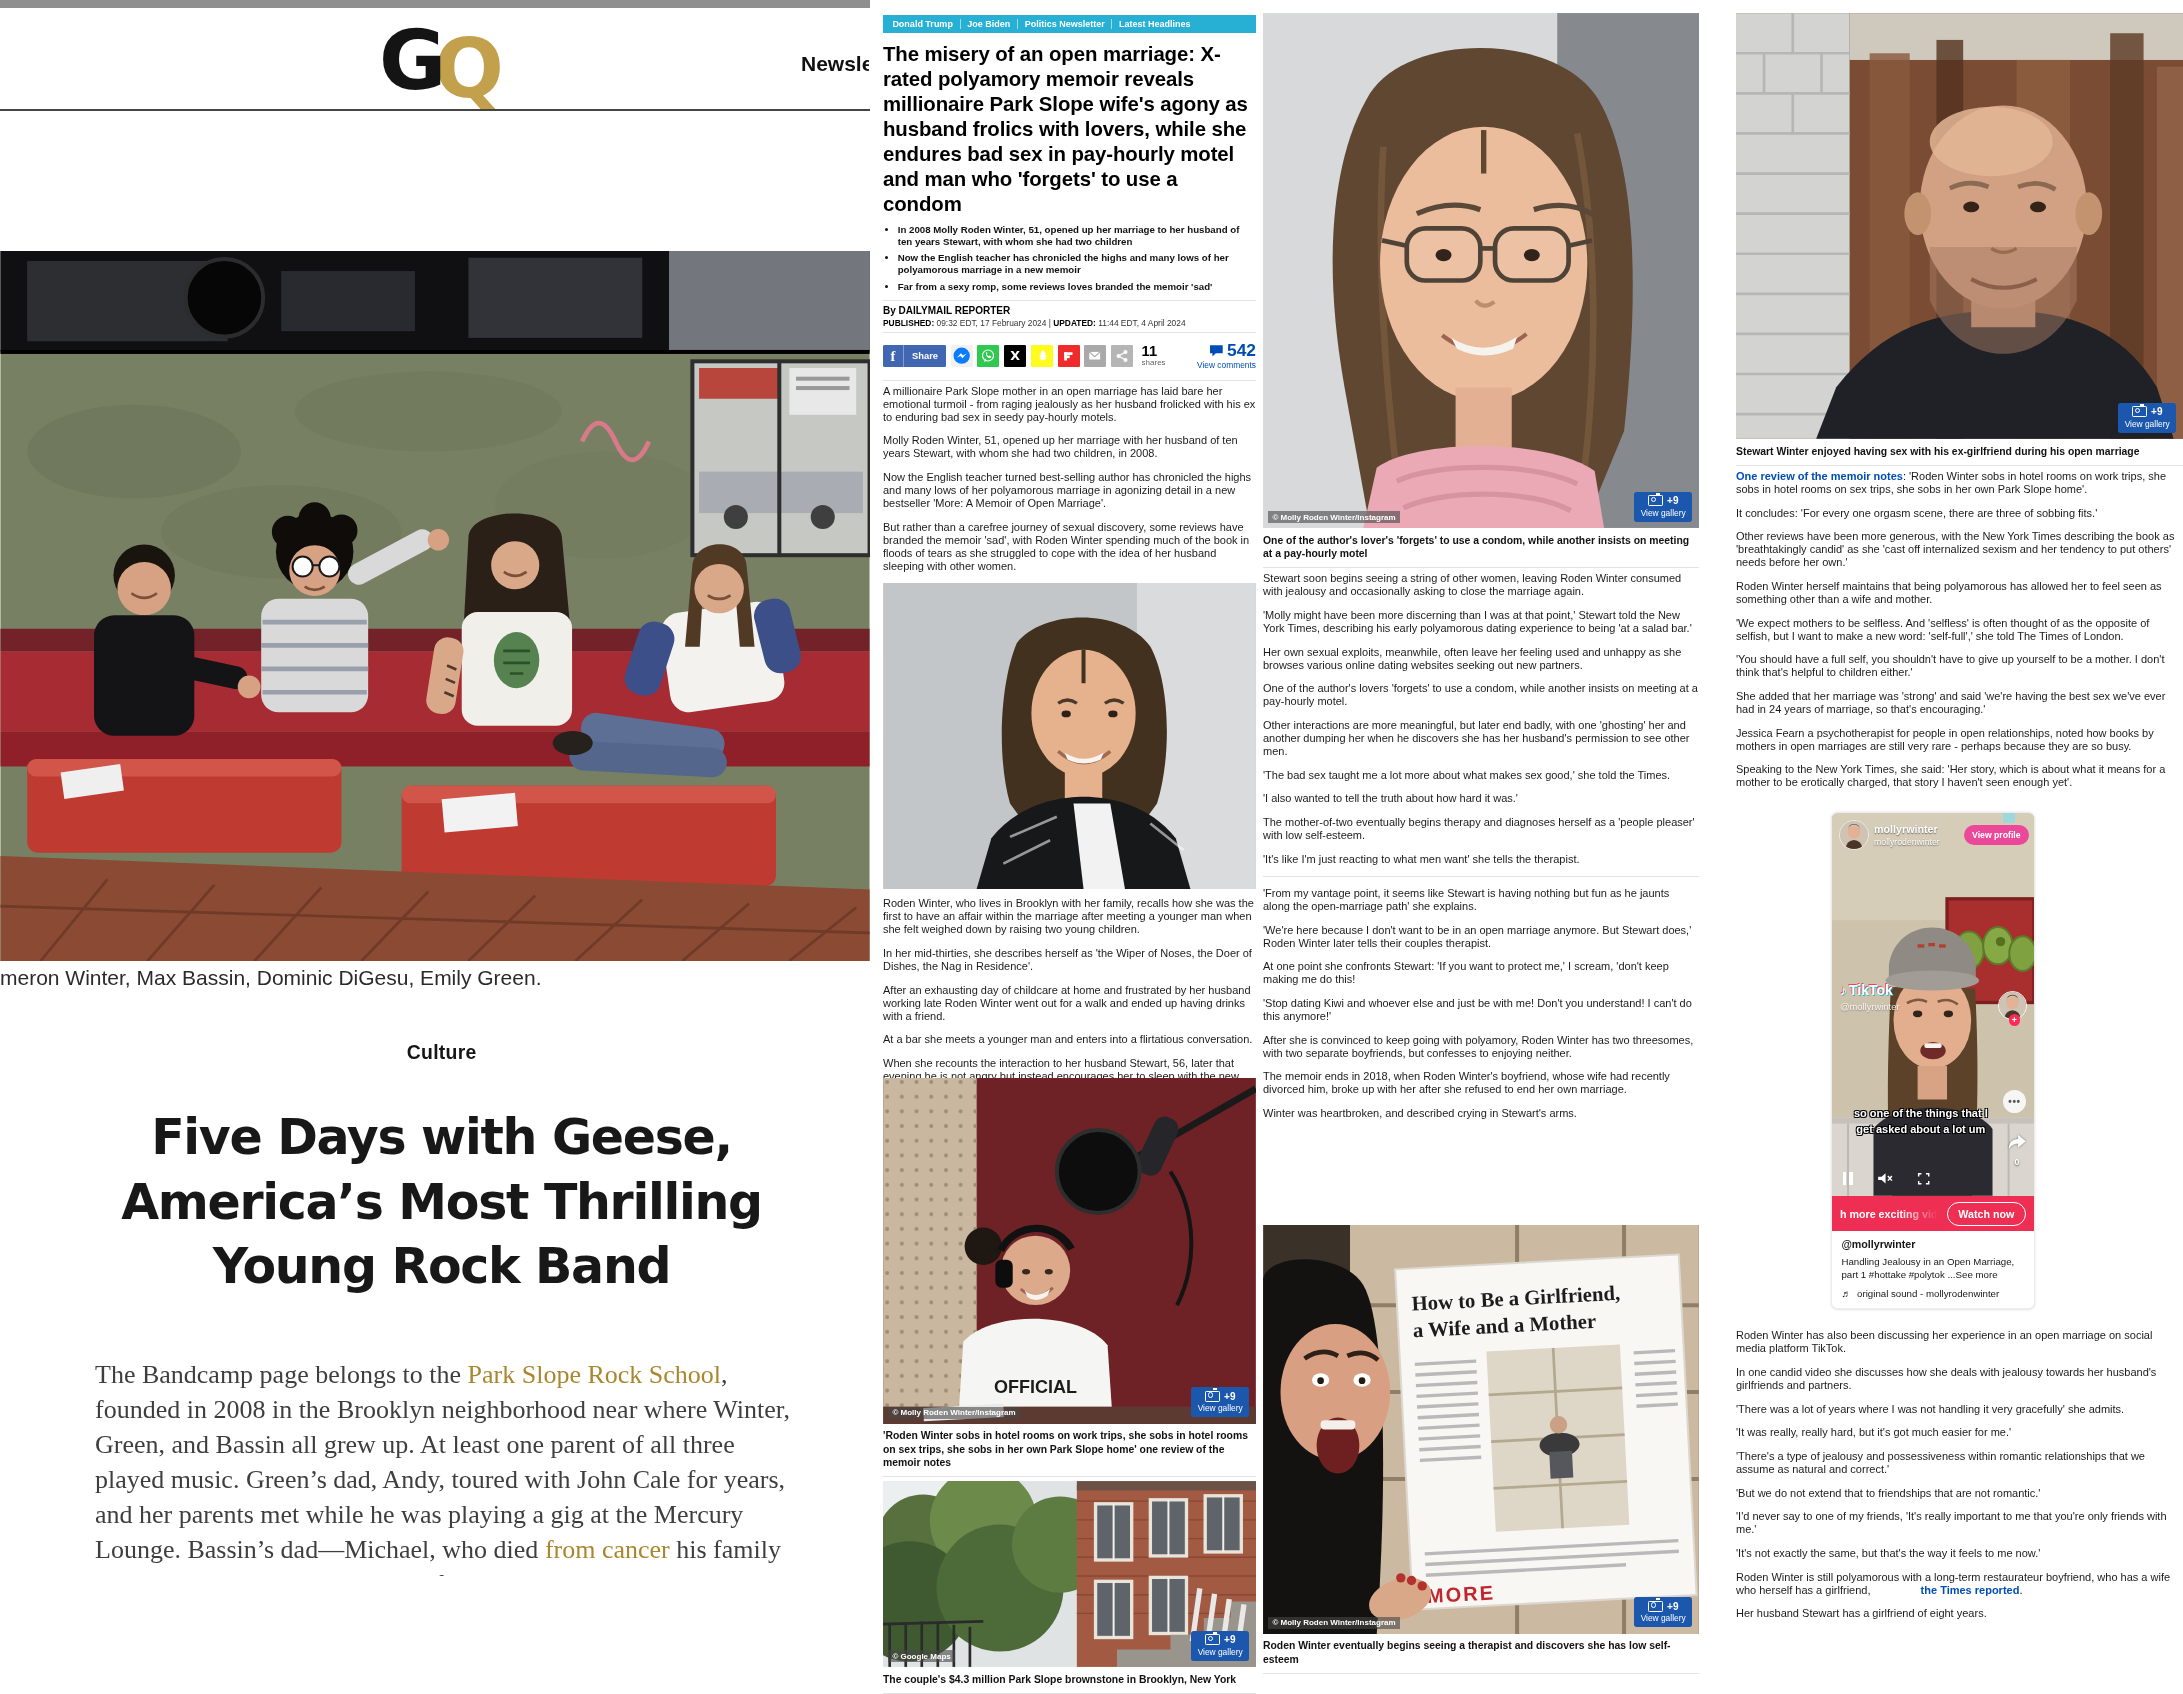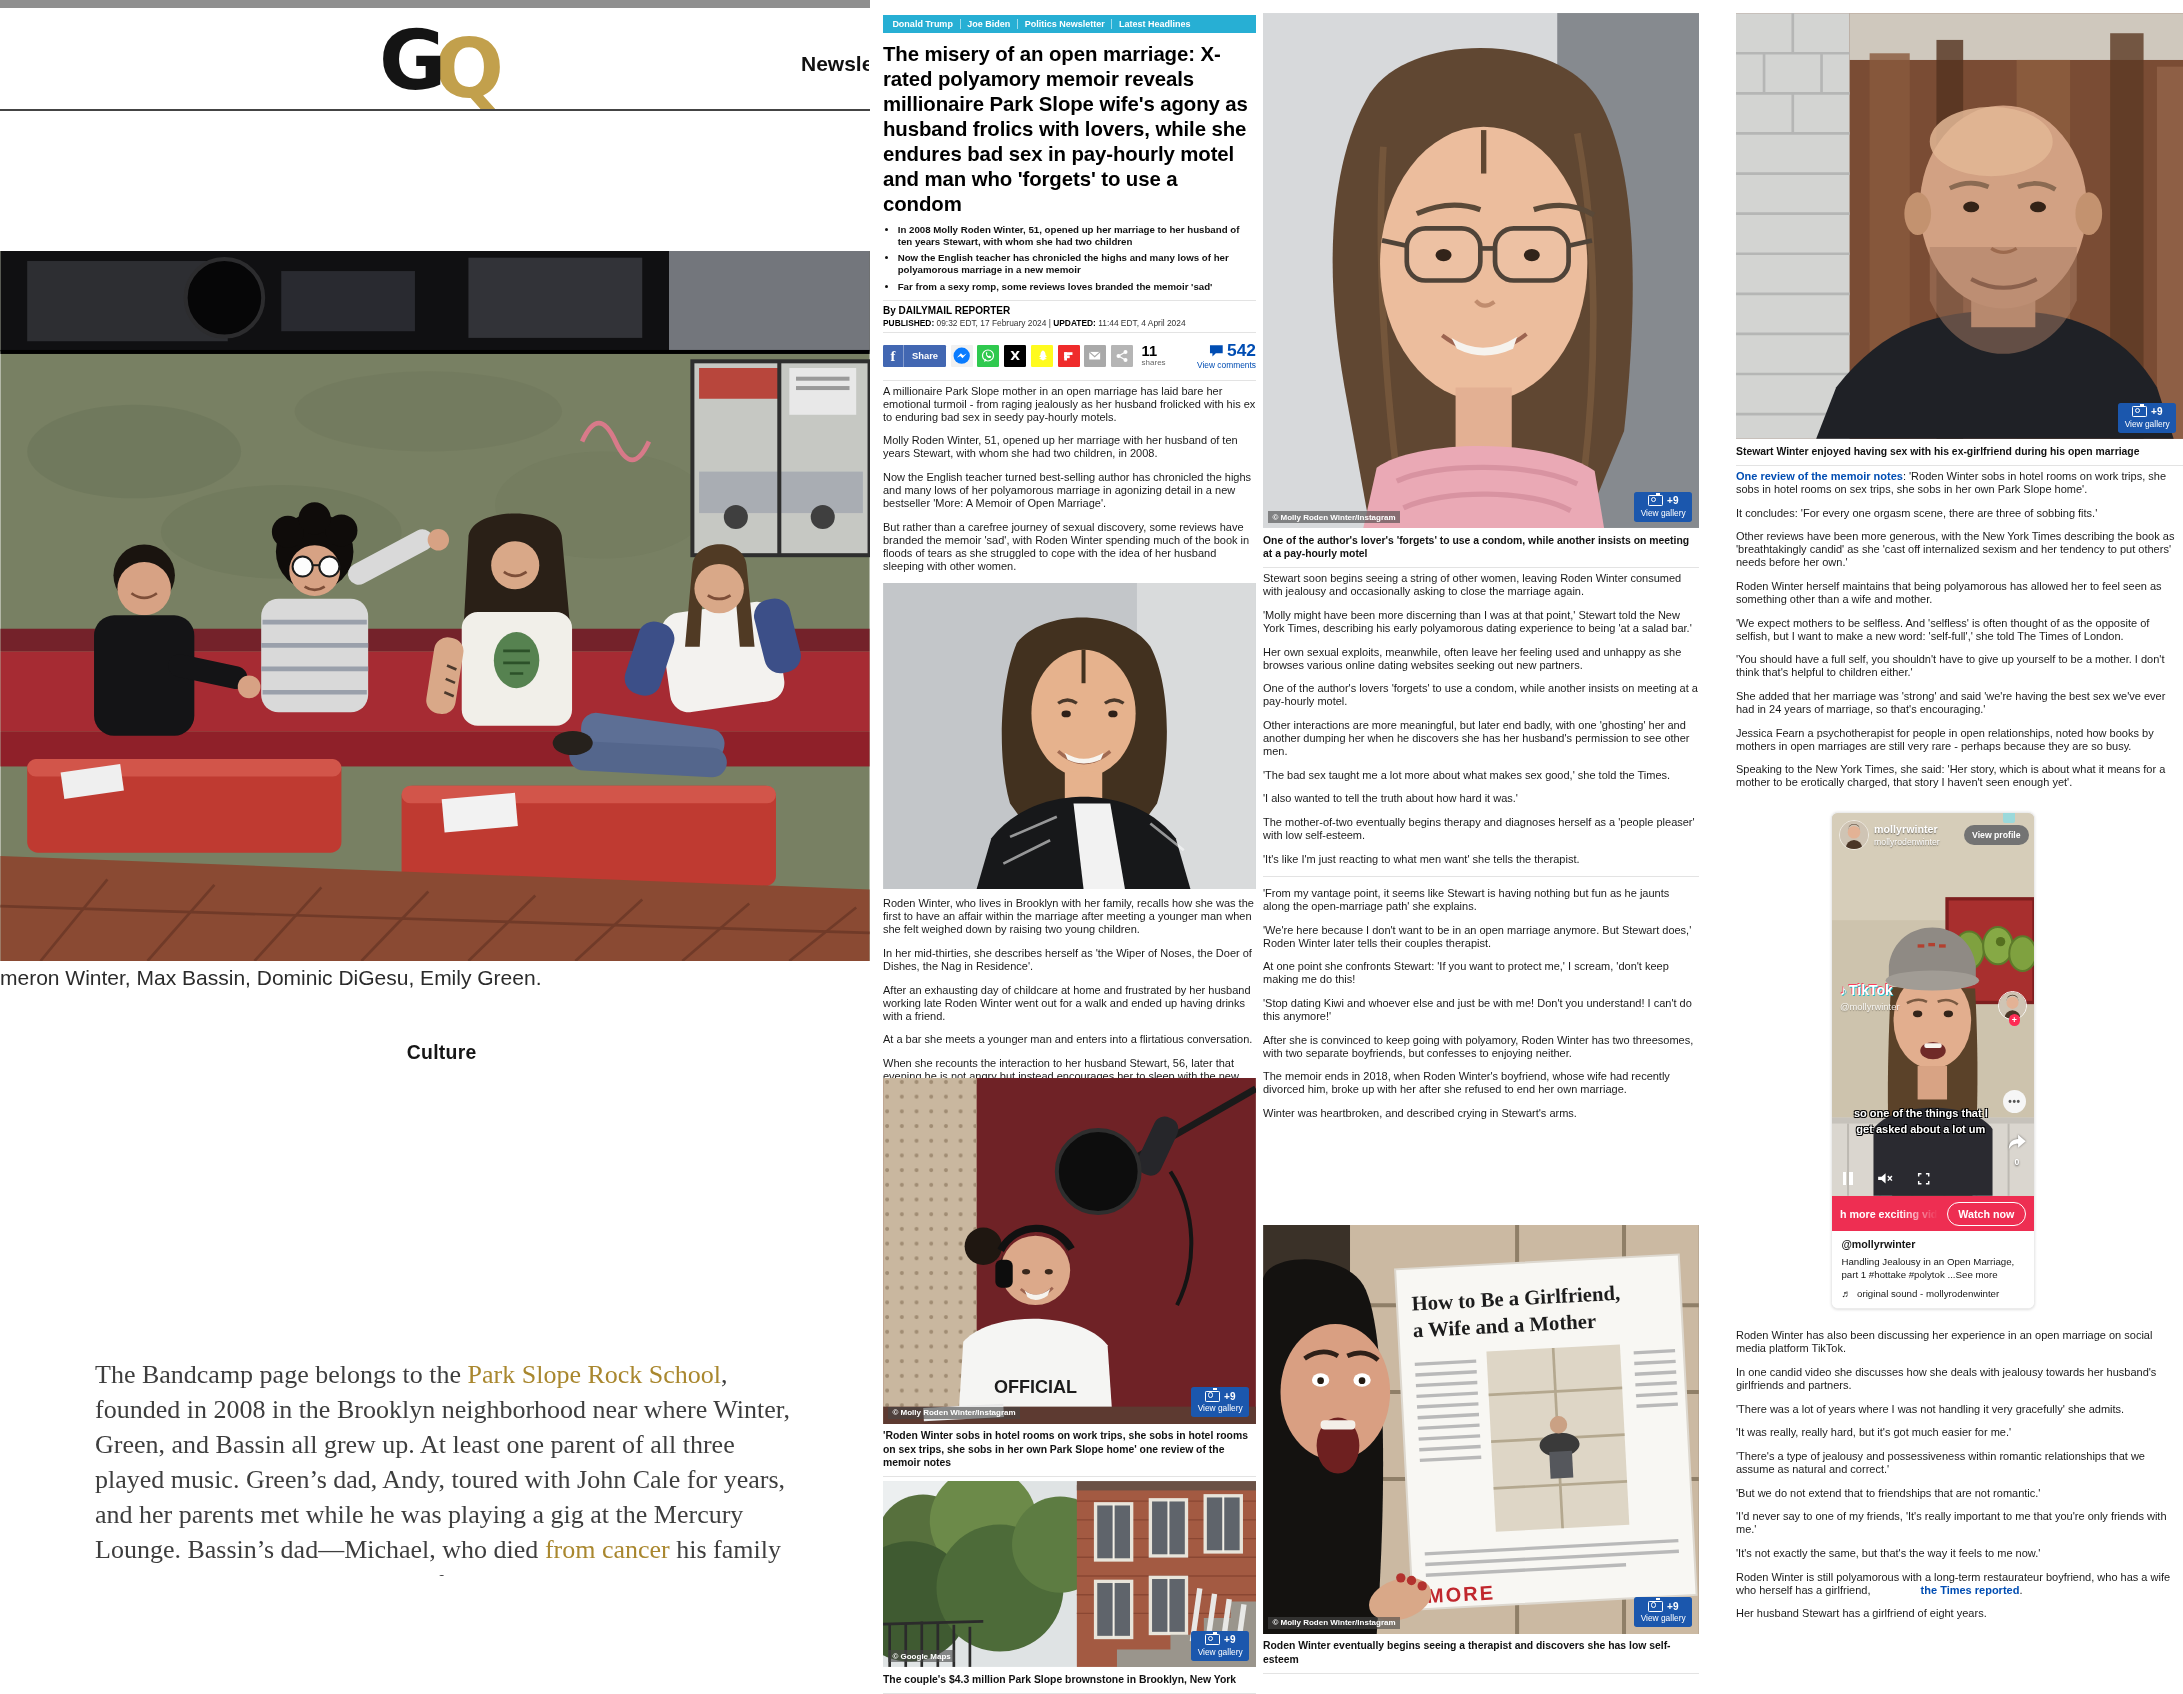--- a/index.html
+++ b/index.html
@@ -85,21 +85,21 @@
 
   
   .tt-card{width:202px;margin:23px 0 20px 95px;border-radius:6.7px;overflow:hidden;background:#fff;
            border:0.7px solid #ececec;box-shadow:0 0.7px 2.7px rgba(0,0,0,.12);}
   .tt-video{position:relative;height:383px;overflow:hidden;}
   .tt-head{position:absolute;top:6.7px;left:6.7px;right:5.4px;display:flex;align-items:center;gap:5.4px;}
   .tt-avatar{width:28px;height:28px;border-radius:50%;overflow:hidden;flex:none;border:0.7px solid rgba(255,255,255,.6);}
   .tt-names{flex:1;min-width:0;color:#fff;text-shadow:0 0.7px 1.3px rgba(0,0,0,.5);}
   .tt-user{font-size:10.7px;font-weight:bold;}
   .tt-handle{font-size:8.7px;margin-top:1.3px;}
-  .tt-viewprofile{background:#737373;color:#fff;font-weight:bold;font-size:8.7px;padding:5.4px 8px;border-radius:668px;flex:none;cursor:pointer;}
+  .tt-viewprofile{background:#ec4899;color:#fff;font-weight:bold;font-size:8.7px;padding:5.4px 8px;border-radius:668px;flex:none;cursor:pointer;}
   .tt-flag{position:absolute;top:0;right:19px;width:12px;height:10px;background:#9bd9db;border-radius:0 0 2px 2px;}
   .tt-watermark{position:absolute;left:8px;top:169px;color:#fff;}
   .tt-logo{font-size:14px;font-weight:bold;display:flex;align-items:center;gap:2px;
            text-shadow:0.7px 0.7px 0 rgba(0,190,210,.85),-0.7px -0.7px 0 rgba(255,40,80,.85);}
   .tt-wm-handle{font-size:9.4px;opacity:.85;margin-top:2.7px;text-shadow:0 0.7px 1.3px rgba(0,0,0,.4);}
   .tt-sideavatar{position:absolute;right:6.7px;top:178px;width:27px;height:27px;border-radius:50%;
                  overflow:hidden;border:1px solid #fff;cursor:pointer;}
   .tt-plus{position:absolute;right:14px;top:201px;width:11.4px;height:11.4px;border-radius:50%;background:#fe2c55;
            color:#fff;font-size:8.7px;font-weight:bold;display:flex;align-items:center;justify-content:center;cursor:pointer;}
   .tt-dots{position:absolute;right:8px;top:277px;width:23px;height:23px;border-radius:50%;background:#f6f6f6;
@@ -228,20 +228,21 @@
           <line x1="860" y1="1062" x2="960" y2="970"></line>
         <line x1="1020" y1="1062" x2="1120" y2="976"></line>
           <line x1="1180" y1="1062" x2="1280" y2="982"></line>
         <line x1="0" y1="980" x2="1300" y2="1020"></line>
       </g>
     </svg>
   </div>
 
   <div class="gq-caption">meron Winter, Max Bassin, Dominic DiGesu, Emily Green.</div>
   <div class="gq-kicker">Culture</div>
+  <h1 class="gq-headline">Five Days with Geese, America’s Most Thrilling Young Rock Band</h1>
 
   <p class="gq-body"><span>The Bandcamp page belongs to the </span><span class="gq-link">Park Slope Rock School</span><span>, founded in 2008 in the Brooklyn neighborhood near where Winter, Green, and Bassin all grew up. At least one parent of all three played music. Green’s dad, Andy, toured with John Cale for years, and her parents met while he was playing a gig at the Mercury Lounge. Bassin’s dad—Michael, who died </span><span class="gq-link">from cancer</span><span> his family believes was caused by inhaling fumes on 9/11, when Bassin was four—was a bigwig at music distribution firm ADA. </span><span class="gq-underline">Winter’s mom, Molly, loves singing and playing guitar at open mics, while his dad, Stewart, is a composer who</span><span> did sound design for </span><span class="gq-italic">Sesame Street</span></p>
 </div>
 
 <div class="panel" id="dm1">
   <div class="dm-nav">
       <span>Donald Trump</span>
       <span>Joe Biden</span>
       <span>Politics Newsletter</span>
       <span>Latest Headlines</span>

